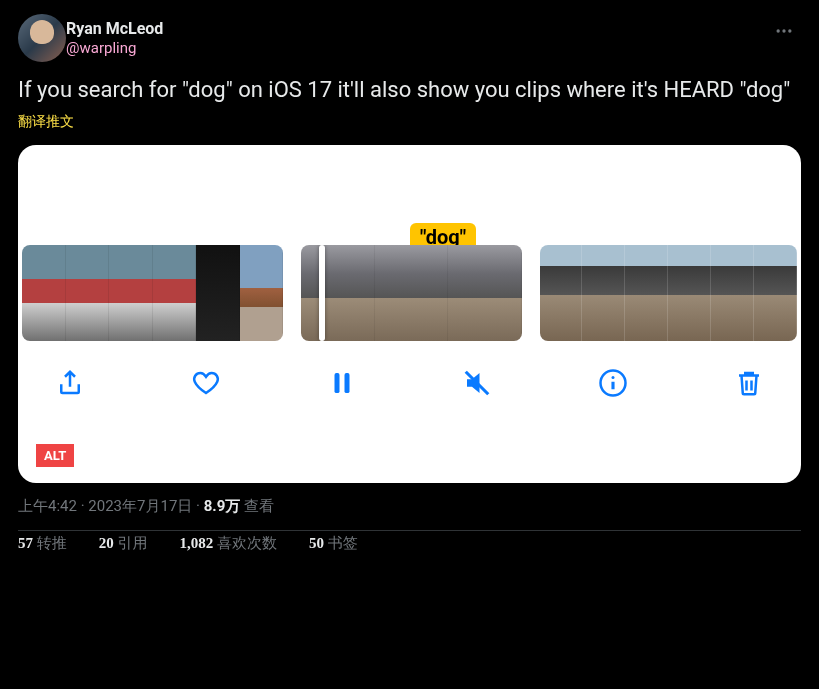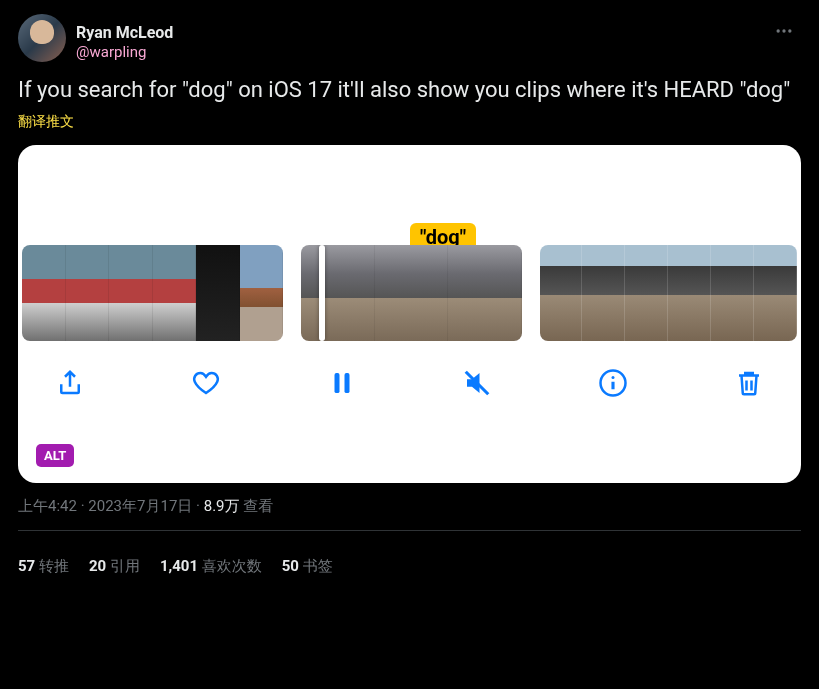--- a/index.html
+++ b/index.html
@@ -5,21 +5,21 @@
   * { margin: 0; padding: 0; box-sizing: border-box; }
   body {
     background: #000;
     color: #e7e9ea;
     font-family: -apple-system, BlinkMacSystemFont, "Segoe UI", Roboto, Helvetica, Arial, sans-serif;
     width: 819px;
     height: 689px;
     overflow: hidden;
     padding: 14px 18px;
   }
-  .tweet-header { display: flex; align-items: flex-end; gap: 10px; position: relative; }
+  .tweet-header { display: flex; align-items: center; gap: 0; position: relative; }
   .avatar {
     width: 48px; height: 48px; border-radius: 50%;
     background: linear-gradient(135deg, #5a6a7a 0%, #2a3a4a 50%, #8a6050 100%);
     flex-shrink: 0;
     position: relative; overflow: hidden;
   }
   .avatar::after {
     content: ""; position: absolute; left: 12px; top: 6px; width: 24px; height: 24px;
     background: #d8b89a; border-radius: 50% 50% 45% 45%;
   }
@@ -57,27 +57,27 @@
   .g3 .frame { background: linear-gradient(#a8c0d0 0%, #a8c0d0 22%, #3a3a3a 22%, #555 52%, #9a8a76 52%, #786652 100%); border-right: 1px solid rgba(255,255,255,0.15); }
   .playhead { position: absolute; left: 18px; top: 0; width: 6px; height: 96px; background: #fff; border-radius: 3px; box-shadow: 0 0 4px rgba(0,0,0,0.4); }
   .toolbar {
     display: flex; justify-content: space-between; align-items: center;
     padding: 22px 32px 0 32px;
   }
   .tb-btn { width: 40px; height: 40px; color: #0a7aff; display: flex; align-items: center; justify-content: center; cursor: pointer; }
   .tb-btn svg { width: 30px; height: 30px; stroke: #0a7aff; fill: none; stroke-width: 2; }
   .alt-badge {
     position: absolute; left: 18px; bottom: 16px;
-    background: #a21caf; color: #fff; font-weight: 700; font-size: 13px;
-    padding: 4px 8px; border-radius: 5px;
+    background: #ef4444; color: #fff; font-weight: 700; font-size: 13px;
+    padding: 4px 8px; border-radius: 0;
   }
   .meta { margin-top: 14px; font-size: 15px; color: #71767b; }
-  .meta .bold { color: #e7e9ea; font-weight: 400; margin-top: 36px; }
+  .meta .bold { color: #e7e9ea; font-weight: 700; margin-top: 36px; }
   .divider { height: 1px; background: #2f3336; margin-top: 14px; }
-  .stats { display: flex; gap: 20px; margin-top: 26px; font-size: 15px; color: #71767b; }
+  .stats { display: flex; gap: 32px; margin-top: 3px; font-size: 15px; color: #71767b; font-family: Liberation Serif, serif; }
   .stats .num { color: #e7e9ea; font-weight: 700; }
 </style>
 </head>
 <body>
 
 <div class="tweet-header">
   <div class="avatar"></div>
   <div class="names">
     <span class="display-name">Ryan McLeod</span>
     <span class="handle">@warpling</span>
@@ -169,15 +169,15 @@
 
 <div class="meta">
   <span>上午4:42</span><span> · </span><span>2023年7月17日</span><span> · </span><span class="bold">8.9万</span><span> 查看</span>
 </div>
 
 <div class="divider"></div>
 
 <div class="stats">
   <div><span class="num">57</span><span> 转推</span></div>
   <div><span class="num">20</span><span> 引用</span></div>
-  <div><span class="num">1,401</span><span> 喜欢次数</span></div>
+  <div><span class="num">1,082</span><span> 喜欢次数</span></div>
   <div><span class="num">50</span><span> 书签</span></div>
 </div>
 
 </body></html>

